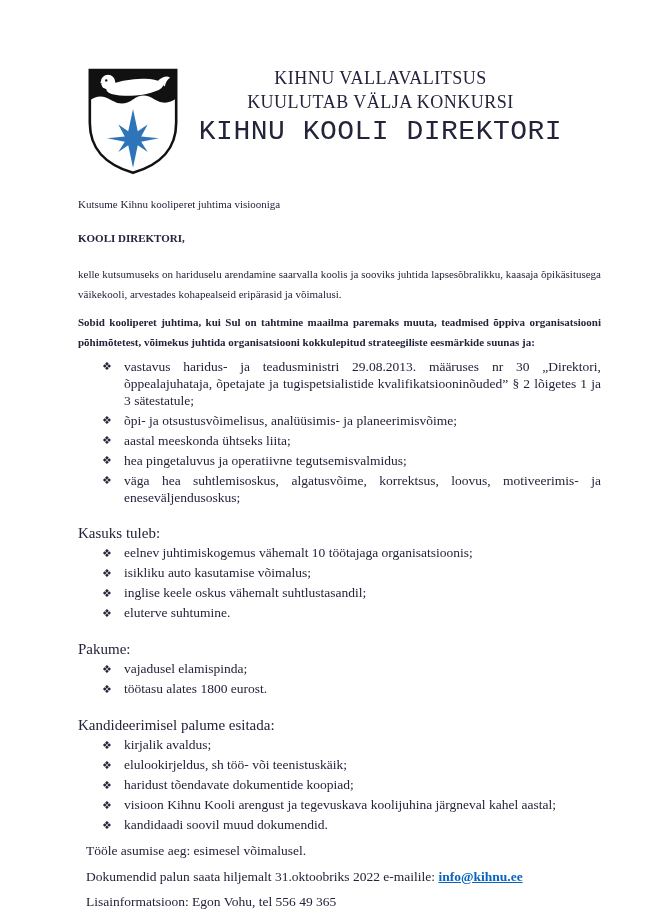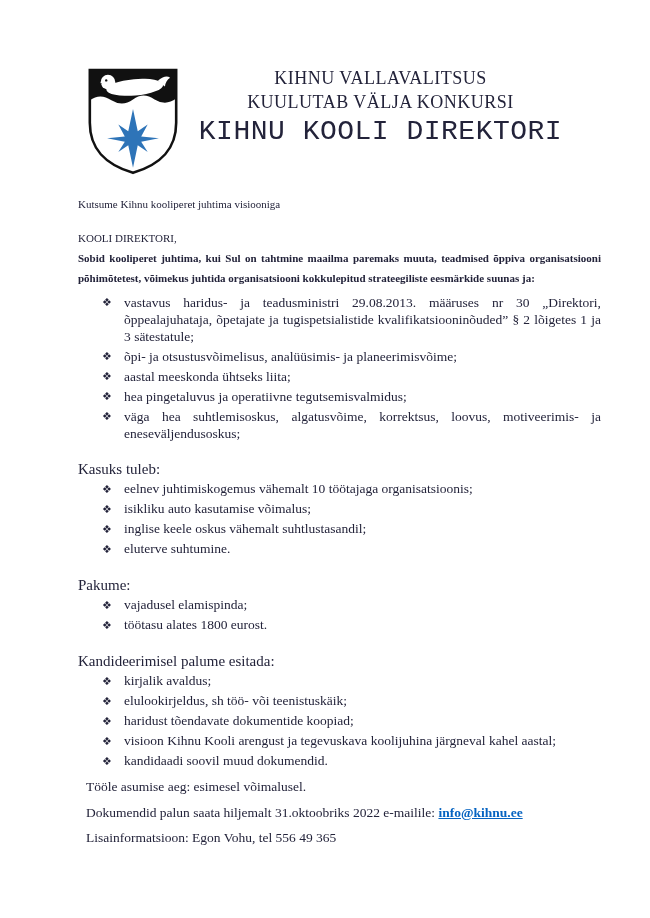--- a/index.html
+++ b/index.html
@@ -14,21 +14,21 @@
   
   .doc-header { display:flex; align-items:flex-start; margin-bottom:16px; }
   .coat { width:110px; height:114px; flex:0 0 auto; }
   .head-titles { flex:1 1 auto; text-align:center; padding-right:28px; padding-top:2px; }
   .ht-small { font-size:18px; line-height:1.35; letter-spacing:0.5px; }
   .ht-big   { font-size:28px; line-height:1.2; letter-spacing:0.5px;font-family:Liberation Mono, monospace; }
 
   
   .para { font-size:11px; line-height:20px; margin:0; text-align:justify; }
   .intro   { margin-bottom:14px; }
-  .postitle{ font-weight:normal; }
+  .postitle{ font-weight:bold; margin-bottom:16px; }
   .desc    { margin-bottom:8px; }
   .reqintro{ font-weight:bold; margin-bottom:6px;font-family:Liberation Serif, serif; }
   .sechead { font-size:15px; line-height:18px; margin:18px 0 2px 0; }
 
   ul.dlist { list-style:none; margin:0; padding:0 0 0 24px; }
   ul.dlist li {
     display:flex; font-size:13.5px; line-height:17px; margin-bottom:3px;
   }
   ul.dlist.wide li { line-height:18px; margin-bottom:2px; }
   .blt { flex:0 0 22px; font-size:11px; line-height:inherit; }
@@ -64,20 +64,21 @@
       <div class="ht-small">KIHNU VALLAVALITSUS</div>
       <div class="ht-small">KUULUTAB VÄLJA KONKURSI</div>
       <div class="ht-big">KIHNU KOOLI DIREKTORI</div>
     </div>
   </div>
 
   <p class="para intro">Kutsume Kihnu kooliperet juhtima visiooniga</p>
 
   <p class="para postitle">KOOLI DIREKTORI,</p>
 
+  <p class="para desc">kelle kutsumuseks on hariduselu arendamine saarvalla koolis ja sooviks juhtida lapsesõbralikku, kaasaja õpikäsitusega väikekooli, arvestades kohapealseid eripärasid ja võimalusi.</p>
 
   <p class="para reqintro">Sobid kooliperet juhtima, kui Sul on tahtmine maailma paremaks muuta, teadmised õppiva organisatsiooni põhimõtetest, võimekus juhtida organisatsiooni kokkulepitud strateegiliste eesmärkide suunas ja:</p>
 
   <ul class="dlist">
     <li>
         <span class="blt">❖</span>
         <span class="li-text">vastavus haridus- ja teadusministri 29.08.2013. määruses nr 30 „Direktori, õppealajuhataja, õpetajate ja tugispetsialistide kvalifikatsiooninõuded” § 2 lõigetes 1 ja 3 sätestatule;</span>
       </li>
     <li>
         <span class="blt">❖</span>

